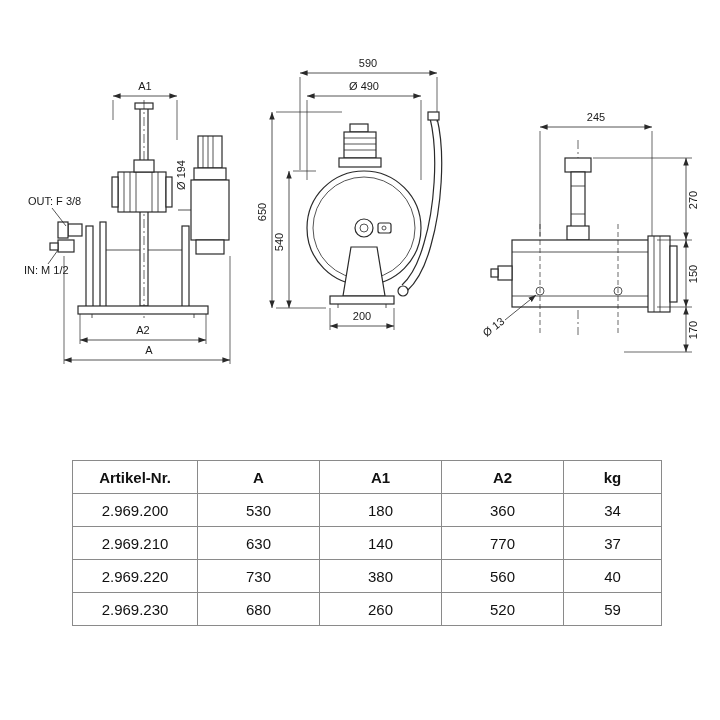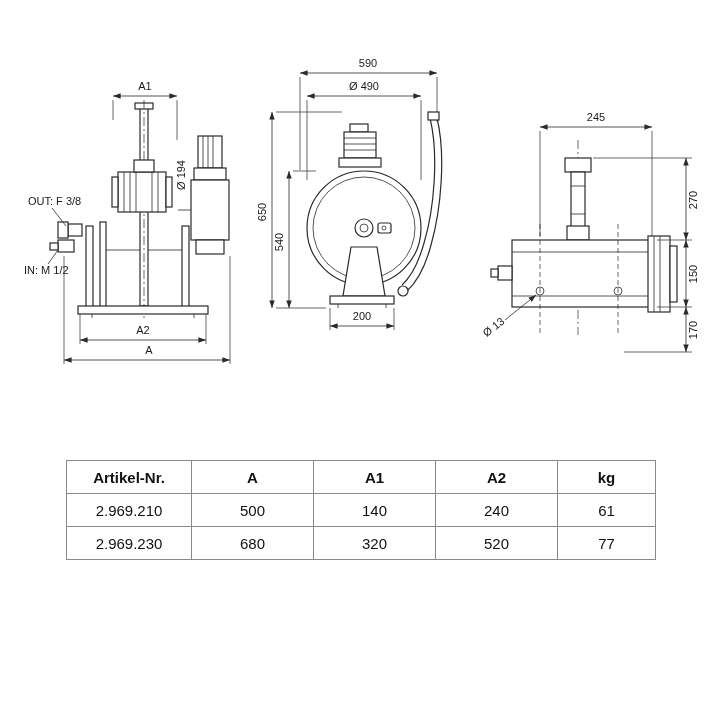--- a/index.html
+++ b/index.html
@@ -8,21 +8,21 @@
   #drawing{position:absolute;top:0;left:0;}
   svg text{font-family:"Liberation Sans",sans-serif;font-size:11px;fill:#1a1a1a;}
   .ln{stroke:#2a2a2a;stroke-width:1.2;fill:none;}
   .lnf{stroke:#2a2a2a;stroke-width:1.2;fill:#fff;}
   .thin{stroke:#2a2a2a;stroke-width:.8;fill:none;}
   .dim{stroke:#2a2a2a;stroke-width:.8;fill:none;marker-start:url(#arrS);marker-end:url(#arrE);}
   .lead{stroke:#2a2a2a;stroke-width:.8;fill:none;marker-end:url(#arrE);}
   .ext{stroke:#2a2a2a;stroke-width:.7;fill:none;}
   .ctr{stroke:#2a2a2a;stroke-width:.7;stroke-dasharray:9 3 2 3;fill:none;}
   .dash{stroke:#2a2a2a;stroke-width:.7;stroke-dasharray:5 3;fill:none;}
-  #spec-table{position:absolute;left:66px;top:460px;width:590px;border-collapse:collapse;
+  #spec-table{position:absolute;left:72px;top:460px;width:590px;border-collapse:collapse;
               font-size:15px;color:#111;}
   #spec-table th,#spec-table td{border:1px solid #8a8a8a;text-align:center;height:32px;padding:0 6px;}
   #spec-table th{font-weight:bold;}
   #spec-table col.c0{width:125px;}
 </style>
 </head>
 <body>
 
 <div id="stage">
 
@@ -212,29 +212,43 @@
     <tr>
       <th>Artikel-Nr.</th>
       <th>A</th>
       <th>A1</th>
       <th>A2</th>
       <th>kg</th>
     </tr>
   </thead>
   <tbody>
     <tr>
+      <td>2.969.200</td>
+      <td>530</td>
+      <td>180</td>
+      <td>360</td>
+      <td>34</td>
+    </tr>
+    <tr>
       <td>2.969.210</td>
-      <td>500</td>
+      <td>630</td>
       <td>140</td>
-      <td>240</td>
-      <td>61</td>
+      <td>770</td>
+      <td>37</td>
+    </tr>
+    <tr>
+      <td>2.969.220</td>
+      <td>730</td>
+      <td>380</td>
+      <td>560</td>
+      <td>40</td>
     </tr>
     <tr>
       <td>2.969.230</td>
       <td>680</td>
-      <td>320</td>
+      <td>260</td>
       <td>520</td>
-      <td>77</td>
+      <td>59</td>
     </tr>
   </tbody>
 </table>
 
 </div>
 
 </body></html>

